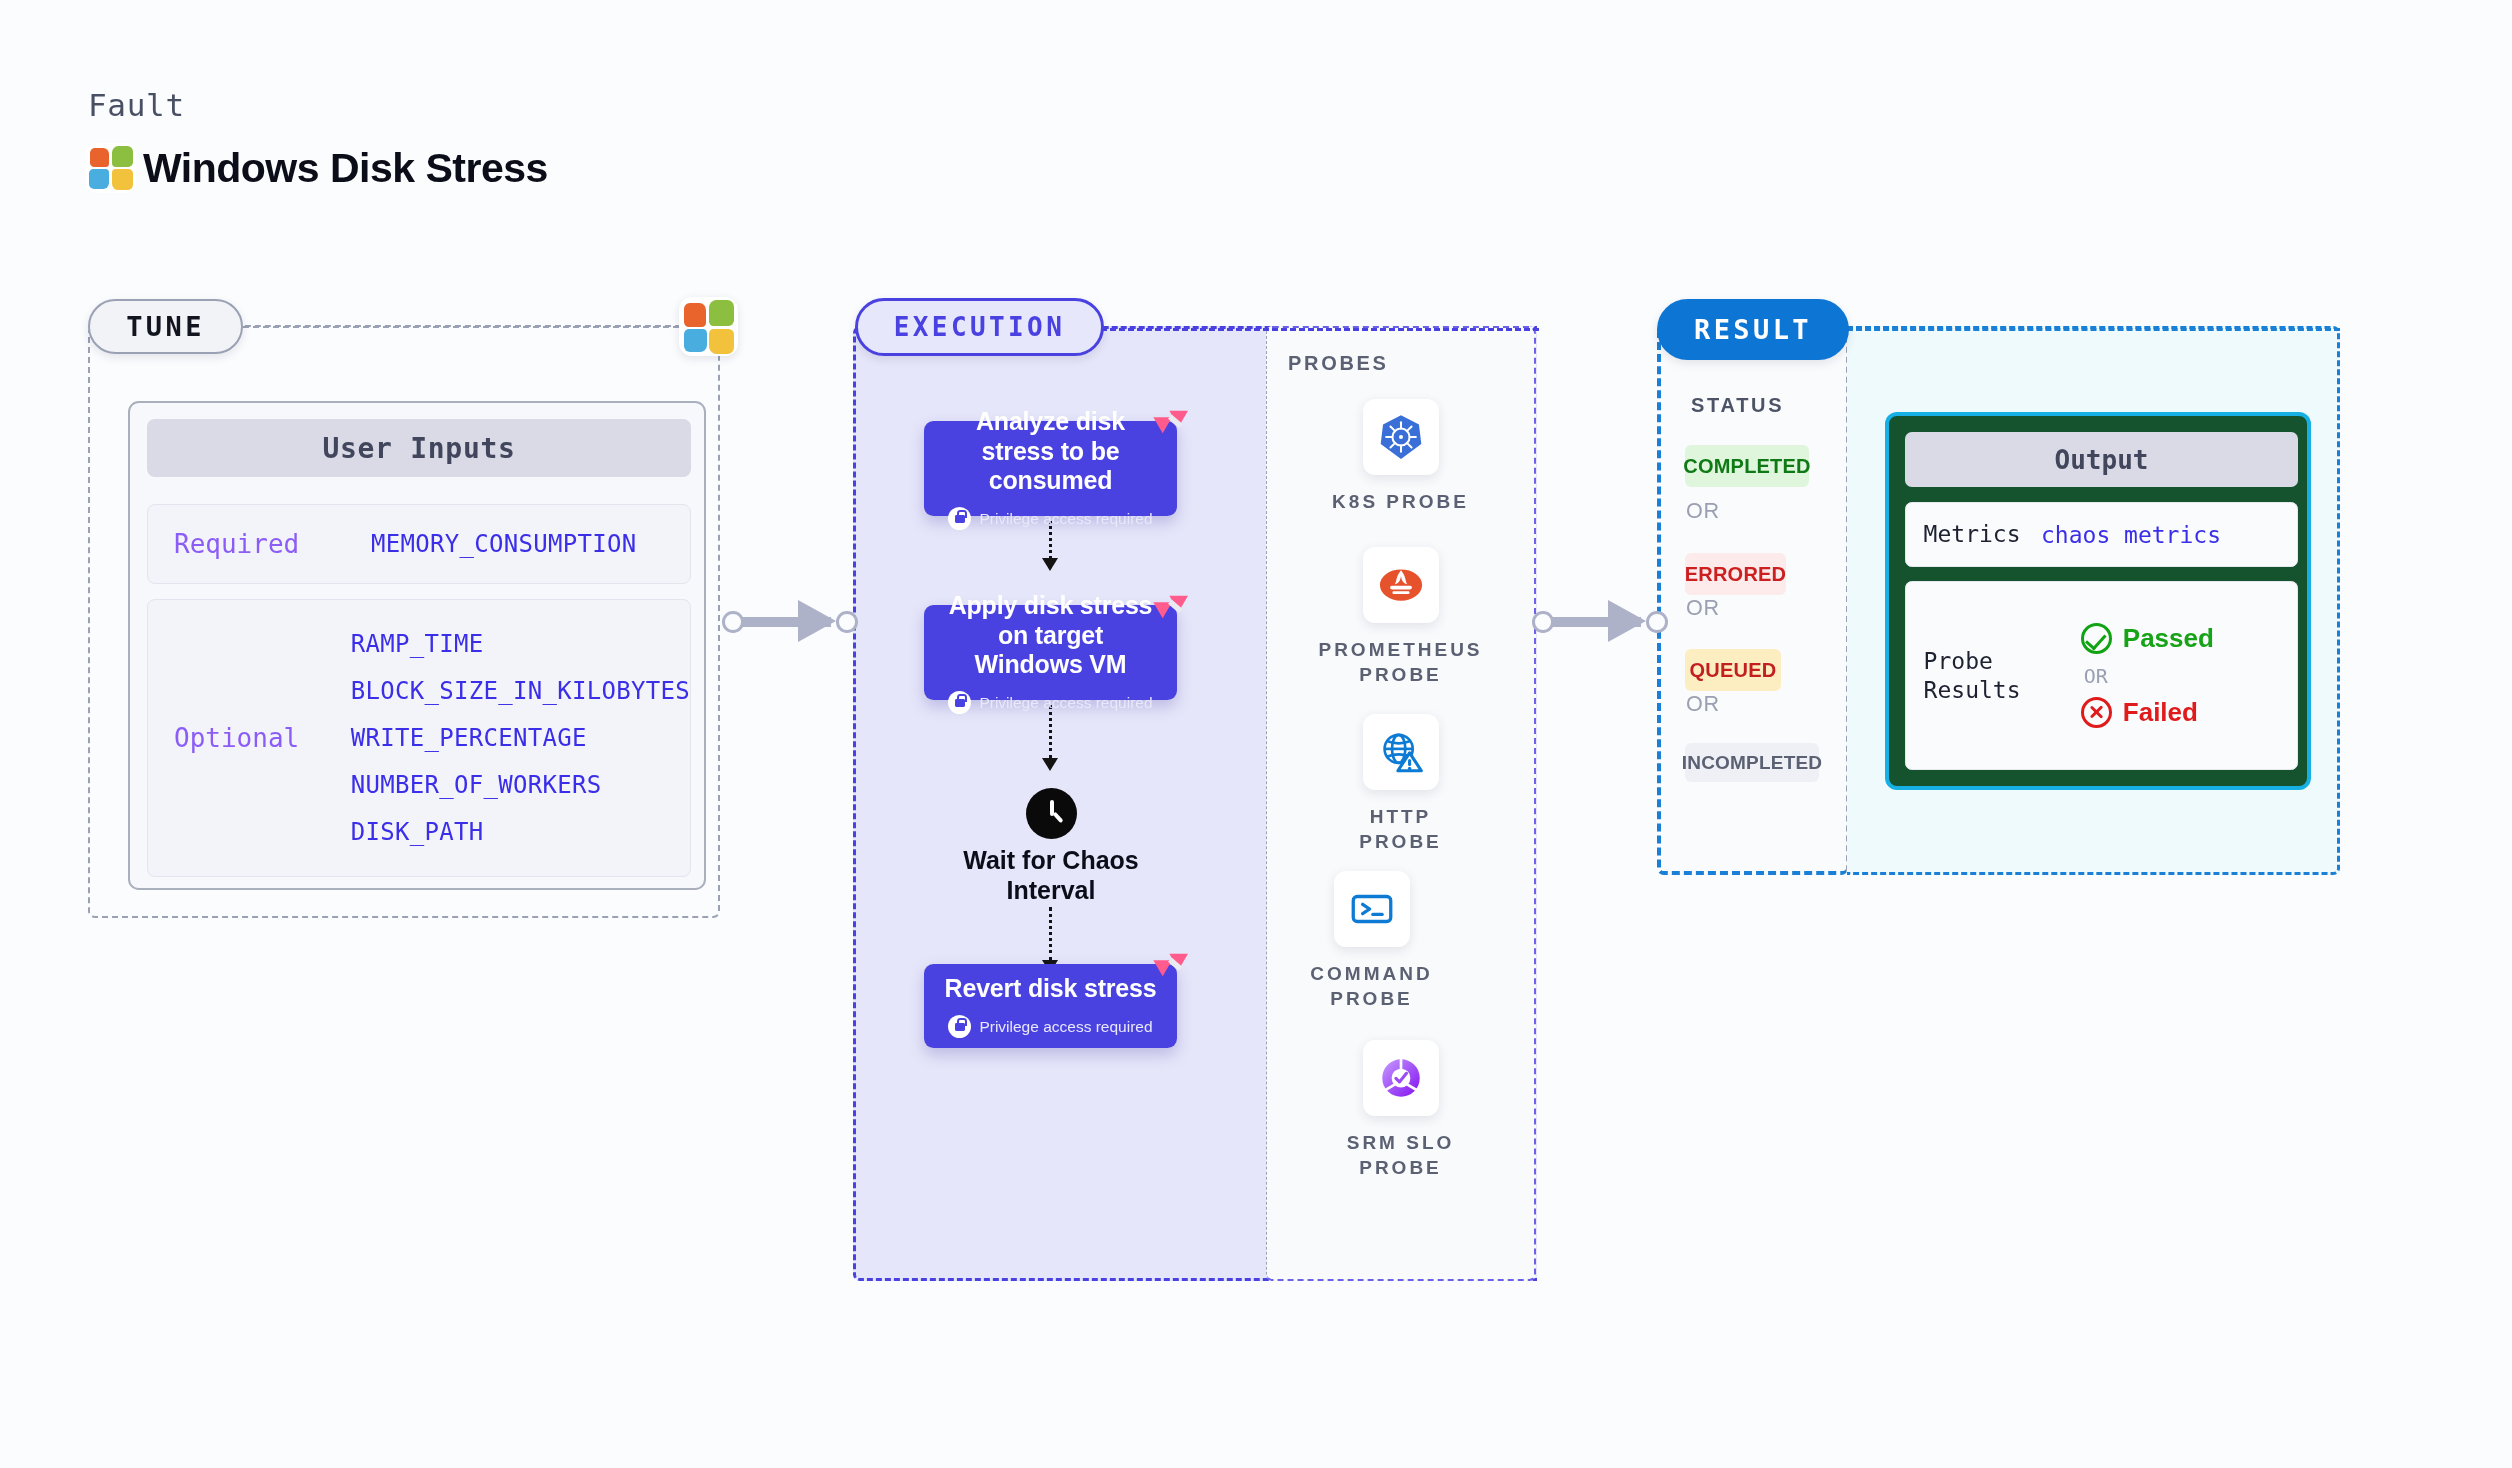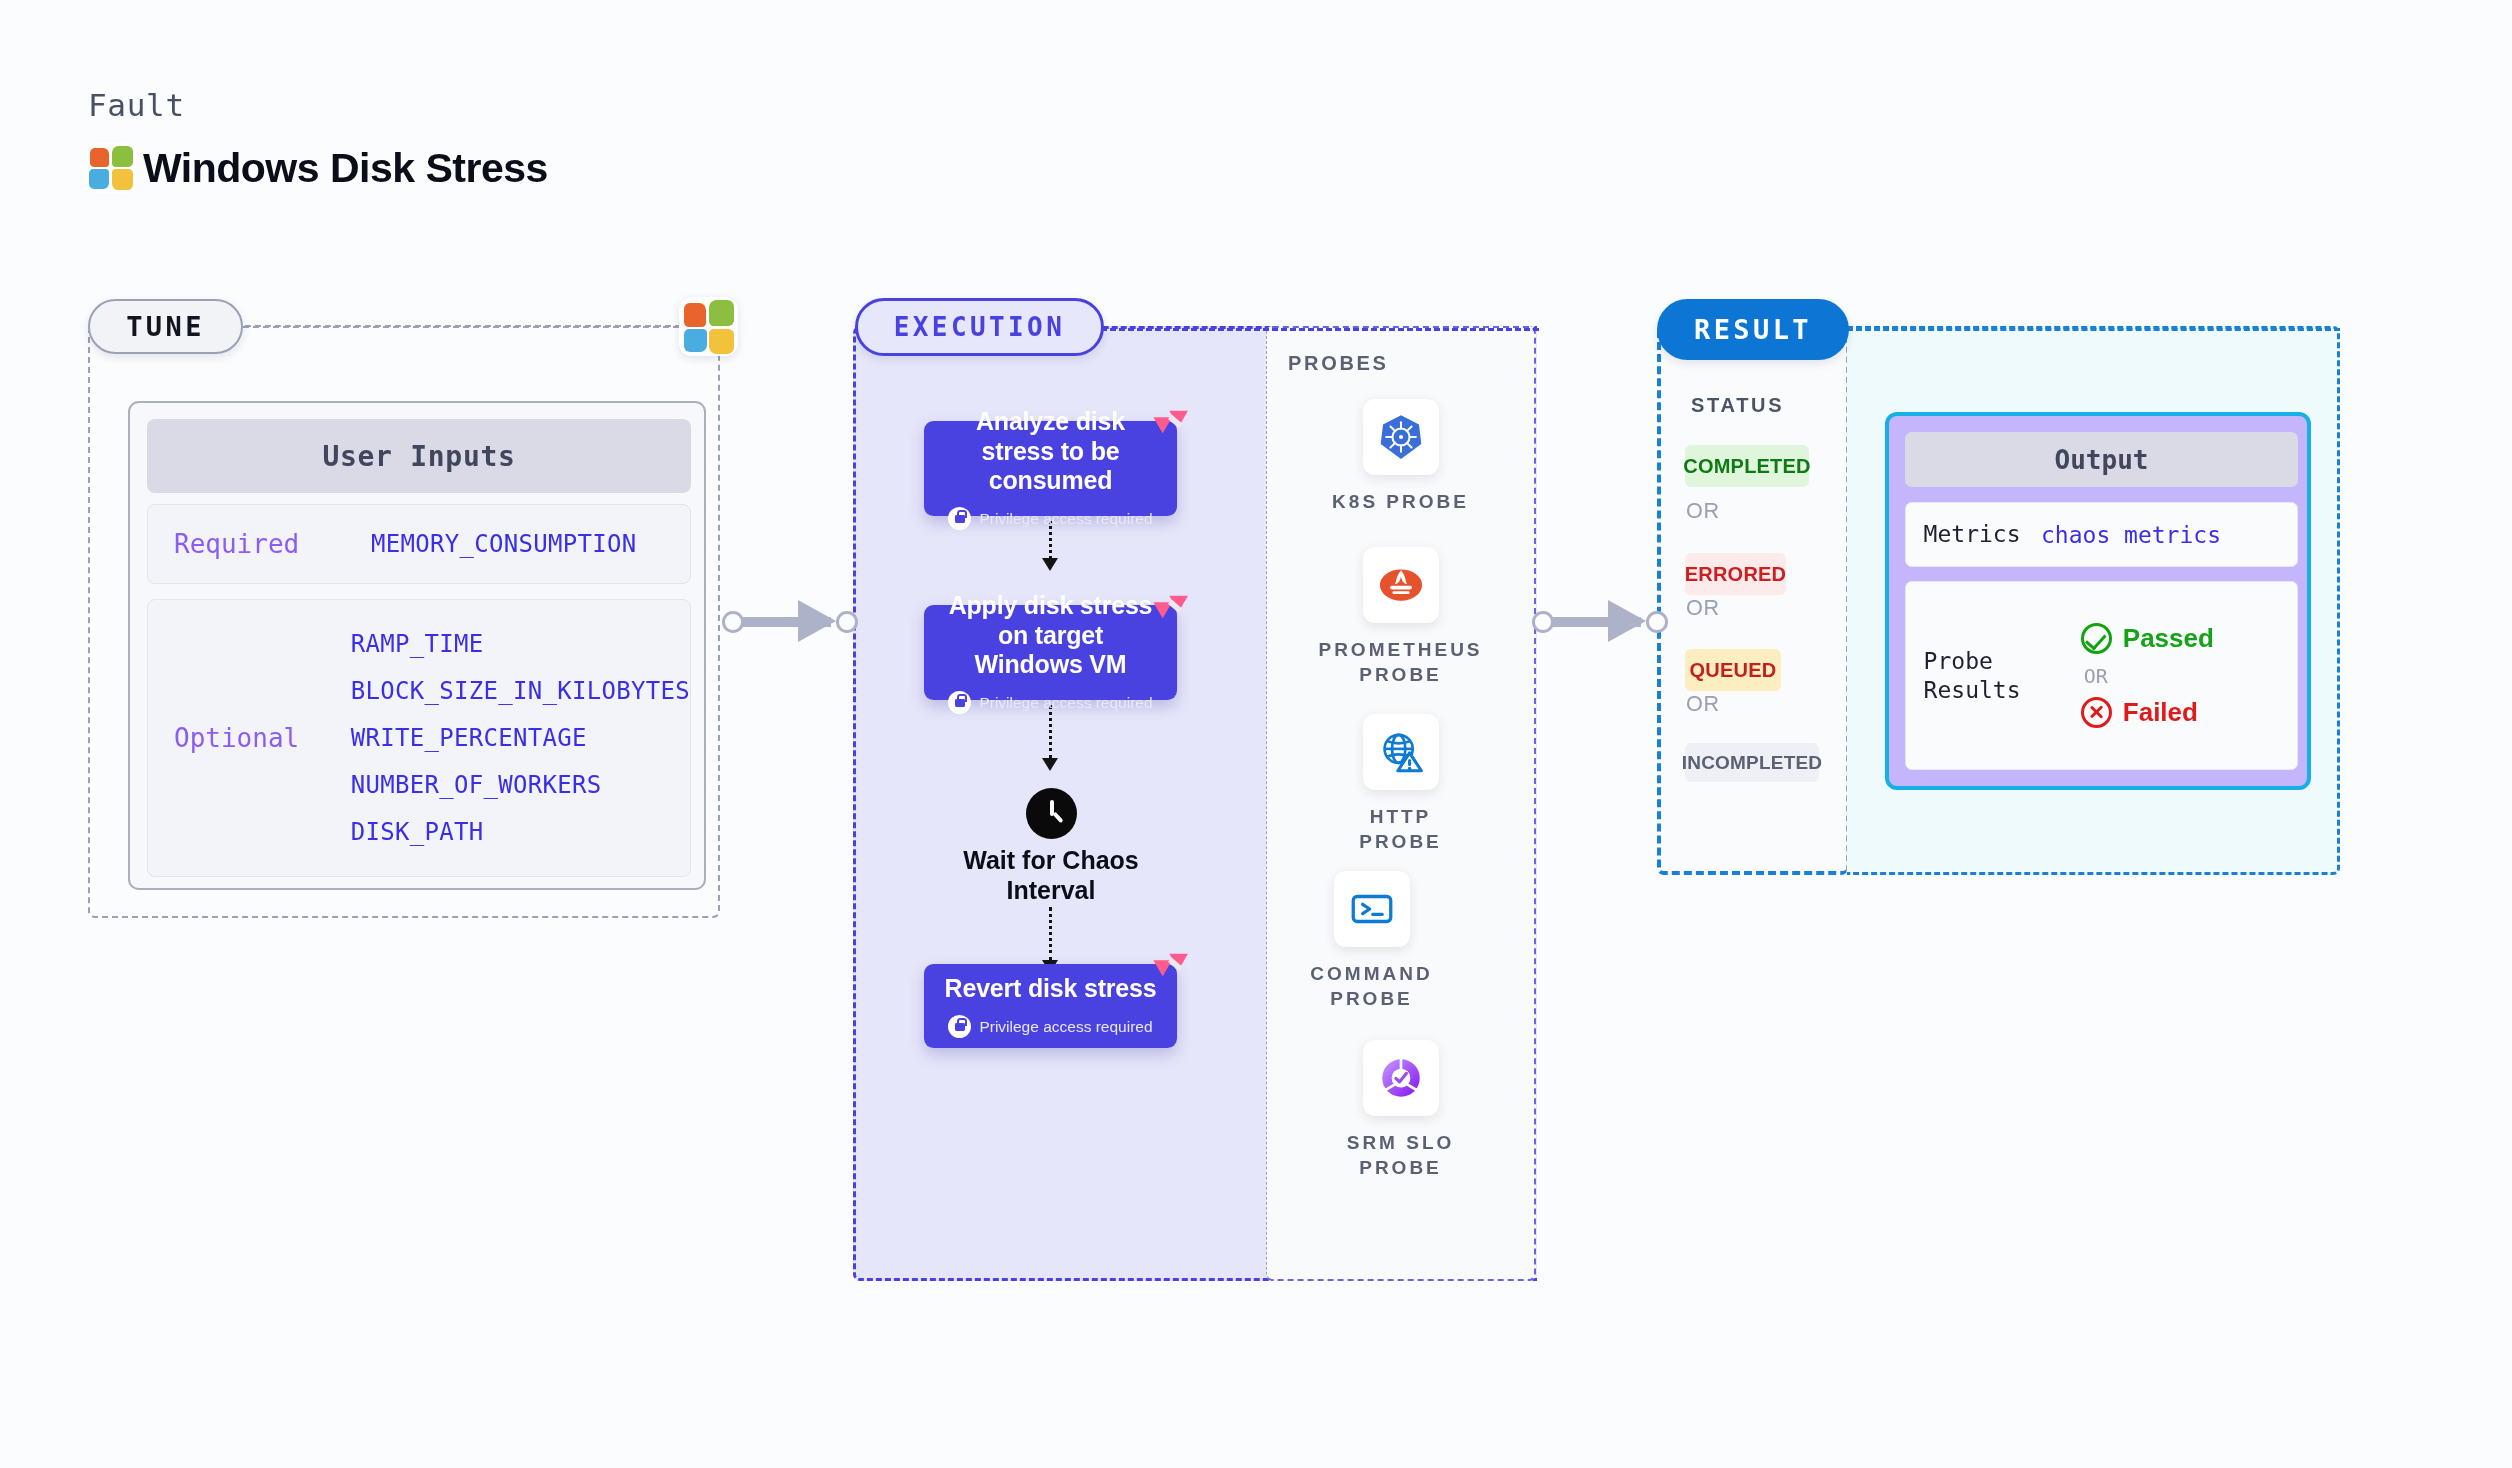--- a/index.html
+++ b/index.html
@@ -84,21 +84,21 @@
 
   
   .pill-line { position: absolute; height: 0; border-top-style: dashed; z-index: 2; }
 
   
   .tune-card {
     position: absolute; left: 128px; top: 353px; width: 578px; height: 489px;
     background: #f7f8fb; border: 2.7px solid #a9afbd; border-radius: 10.8px;
   }
   .ui-head {
-    position: absolute; left: 17px; top: 16px; width: 544px; height: 74px;
+    position: absolute; left: 17px; top: 16px; width: 544px; height: 58px;
     background: #d9dae6; border-radius: 8px;
     display: flex; align-items: center; justify-content: center;
     font-family: "DejaVu Sans Mono", monospace; font-size: 28px;
     font-weight: 700; color: #42465c; letter-spacing: 0.7px;
   }
   .row-box {
     position: absolute; left: 17px; background: #f3f4f9;
     border: 1.4px solid #e2e4ee; border-radius: 8px; width: 544px;
     display: flex; align-items: center;
   }
@@ -213,21 +213,21 @@
     display: flex; align-items: center; justify-content: center;
     font-size: 20px; font-weight: 700; letter-spacing: 0.2px;
   }
   .or-text {
     position: absolute; left: 1686px; font-size: 21.6px; color: #9aa0b2;
     letter-spacing: 0.7px;
   }
 
   .out-card {
     position: absolute; left: 1885px; top: 364px; width: 426px; height: 378px;
-    background: #c4b5fd; border: 4px solid #16b0e4; border-radius: 12px;
+    background: #14532d; border: 4px solid #16b0e4; border-radius: 12px;
   }
   .out-head {
     position: absolute; left: 16px; top: 16px; width: 393px; height: 55px;
     background: #d9dae6; border-radius: 6.8px;
     display: flex; align-items: center; justify-content: center;
     font-family: "DejaVu Sans Mono", monospace; font-size: 26px;
     font-weight: 700; color: #42465c;
   }
   .out-row {
     position: absolute; left: 16px; width: 393px; background: #fafbfd;

